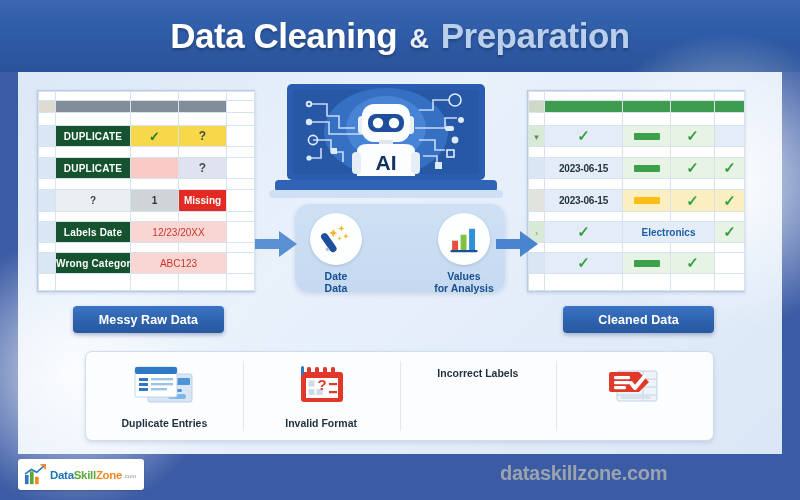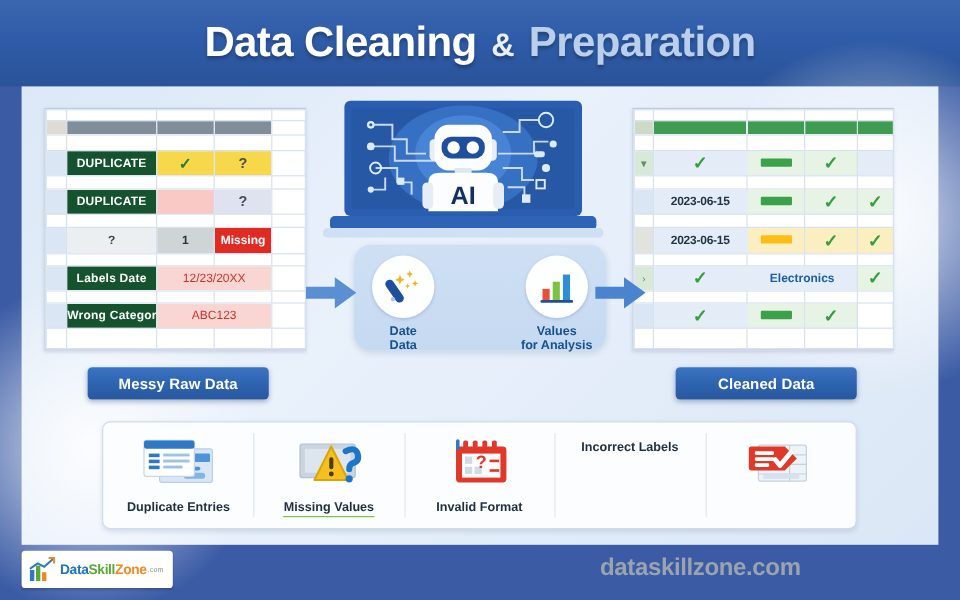--- a/index.html
+++ b/index.html
@@ -566,34 +566,20 @@
             <g fill="#9cc3e6">
               <rect x="23" y="16" width="22" height="2.4"></rect>
                 <rect x="23" y="21" width="22" height="2.4"></rect>
               <rect x="23" y="26" width="16" height="2.4"></rect>
             </g>
           </svg>
         </div>
         <div class="issue-label">Duplicate Entries</div>
       </div>
 
-      <div class="issue">
-        <div class="issue-icon">
-          <svg viewBox="0 0 72 48" width="72" height="48">
-            <rect x="12" y="8" width="46" height="28" rx="2" fill="#c9d4e0" stroke="#b3c1d1" stroke-width="1"></rect>
-            <rect x="16" y="12" width="38" height="20" fill="#dde5ee"></rect>
-            <path d="M24 38 L38 10 L52 38 Z" fill="#f5c01f" stroke="#d9a406" stroke-width="1.6" stroke-linejoin="round"></path>
-            <rect x="36.4" y="19" width="3.4" height="10" rx="1.6" fill="#4a3c05"></rect>
-            <circle cx="38.1" cy="33" r="2" fill="#4a3c05"></circle>
-            <path d="M50 14 q8 -4 10 2 q2 6 -4 8 q-3 1 -3 5" fill="none" stroke="#1b76c9" stroke-width="5" stroke-linecap="round"></path>
-            <circle cx="53" cy="37" r="3" fill="#1b76c9"></circle>
-          </svg>
-        </div>
-        <div class="issue-label underlined">Missing Values</div>
-      </div>
 
       <div class="issue">
         <div class="issue-icon">
           <svg viewBox="0 0 72 48" width="72" height="48">
             <rect x="16" y="10" width="42" height="30" rx="3" fill="#e0392a"></rect>
             <rect x="16" y="4" width="3" height="9" rx="1.5" fill="#2f78c4"></rect>
             <g fill="#e0392a">
               <rect x="22" y="5" width="4" height="7" rx="1.5"></rect>
                 <rect x="30" y="5" width="4" height="7" rx="1.5"></rect>
               <rect x="38" y="5" width="4" height="7" rx="1.5"></rect>

